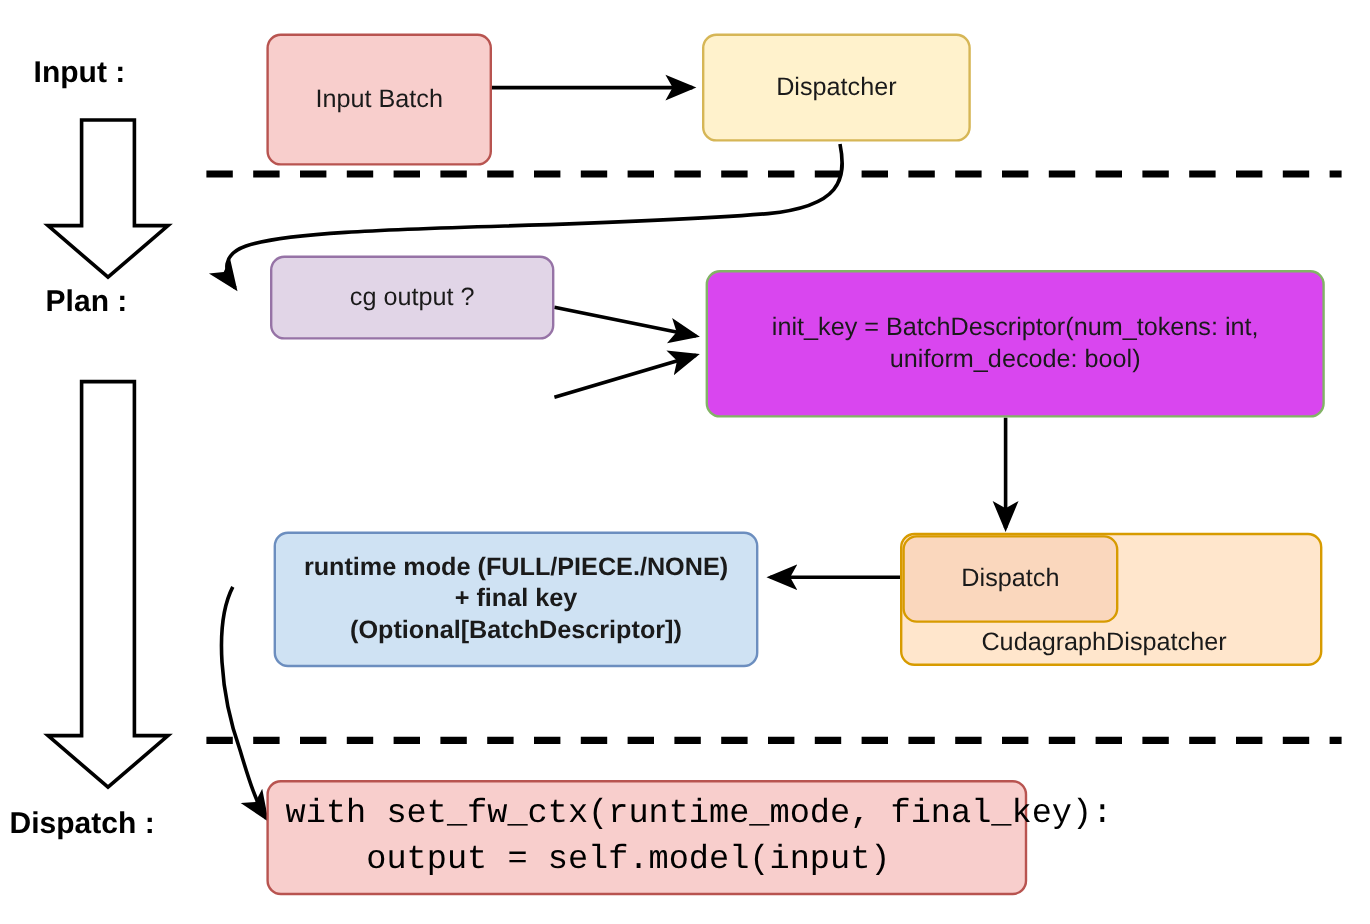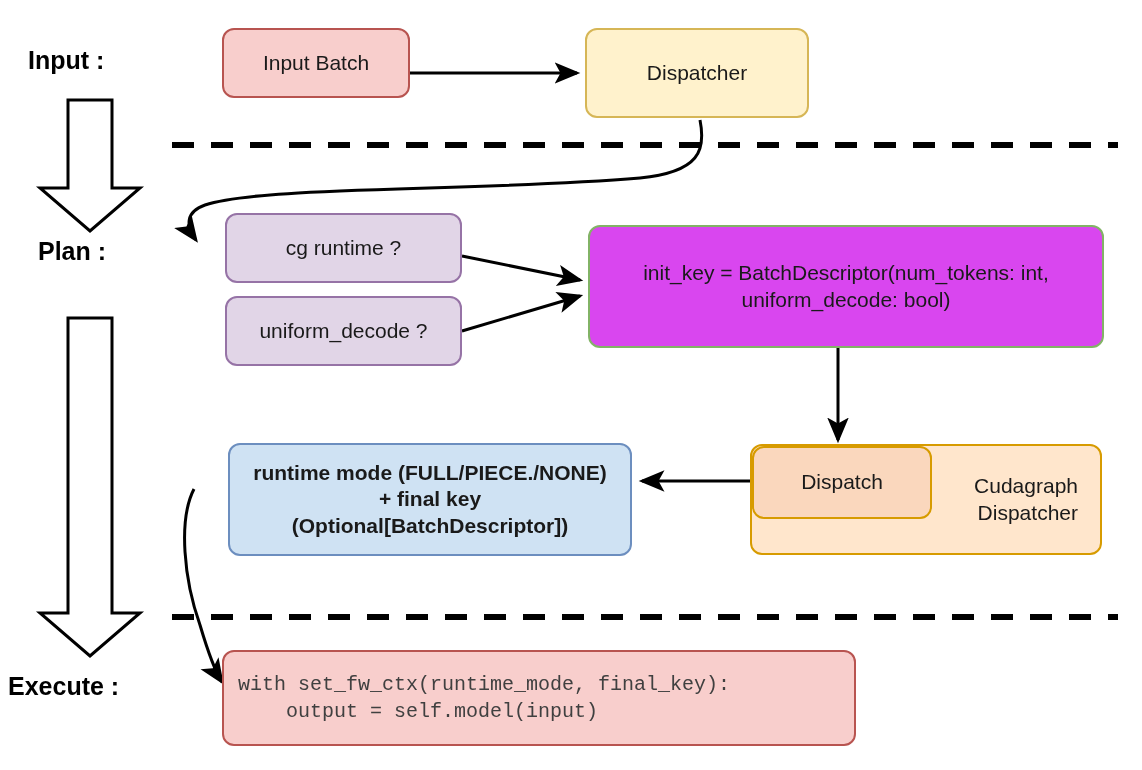--- a/index.html
+++ b/index.html
@@ -43,27 +43,27 @@
     justify-content: center;
     text-align: center;
     font-family: "Liberation Sans", sans-serif;
     font-size: 21px;
     color: #1a1a1a;
     line-height: 1.25;
     padding: 4px 10px;
   }
   .node.code {
     font-family: "Liberation Mono", monospace;
-    font-size: 20px;
+    font-size: 28px;
     justify-content: flex-start;
     text-align: left;
     white-space: pre;
     line-height: 1.35;
     padding-left: 14px;
-    color: #404040;
+    color: #000000;
   }
   .node.group {
     align-items: center;
     justify-content: flex-end;
     padding-right: 22px;
   }
   .pink  { background: #f8cecc; border-color: #b85450; }
   .yellow{ background: #fff2cc; border-color: #d6b656; }
   .purple{ background: #e1d5e7; border-color: #9673a6; }
   .green { background: #d946ef; border-color: #82b366; }
@@ -101,44 +101,41 @@
 
     <path d="M838,348 L838,440" stroke="#000000" stroke-width="3" fill="none" marker-end="url(#arrowhead)"></path>
 
     <path d="M752,481 L642,481" stroke="#000000" stroke-width="3" fill="none" marker-end="url(#arrowhead)"></path>
 
     <path d="M194,489 C178,520 184,580 200,625 C208,652 214,670 222,682" stroke="#000000" stroke-width="3" fill="none" marker-end="url(#arrowhead)"></path>
   </svg>
 
   <div class="stage-label" style="left:28px; top:46px;">Input :</div>
   <div class="stage-label" style="left:38px; top:237px;">Plan :</div>
-  <div class="stage-label" style="left:8px; top:672px;">Execute :</div>
+  <div class="stage-label" style="left:8px; top:672px;">Dispatch :</div>
 
-  <div class="node pink" style="left:222px; top:28px; width:188px; height:70px;">
+  <div class="node pink" style="left:222px; top:28px; width:188px; height:110px;">
     <span class="node-label">Input Batch</span>
   </div>
 
   <div class="node yellow" style="left:585px; top:28px; width:224px; height:90px;">
     <span class="node-label">Dispatcher</span>
   </div>
 
   <div class="node purple" style="left:225px; top:213px; width:237px; height:70px;">
-    <span class="node-label">cg runtime ?</span>
+    <span class="node-label">cg output ?</span>
   </div>
 
-  <div class="node purple" style="left:225px; top:296px; width:237px; height:70px;">
-    <span class="node-label">uniform_decode ?</span>
-  </div>
 
   <div class="node green" style="left:588px; top:225px; width:516px; height:123px; flex-direction:column;">
     <span class="node-label">init_key = BatchDescriptor(num_tokens: int,</span>
     <span class="node-label">uniform_decode: bool)</span>
   </div>
 
-  <div class="node orange group" style="left:750px; top:444px; width:352px; height:111px; flex-direction:column; align-items:flex-end; justify-content:center;">
+  <div class="node orange group" style="left:750px; top:444px; width:352px; height:111px; align-items:flex-end; justify-content:center;">
     <span class="node-label">Cudagraph</span>
     <span class="node-label">Dispatcher</span>
   </div>
 
   <div class="node orange-dark" style="left:752px; top:446px; width:180px; height:73px;">
     <span class="node-label">Dispatch</span>
   </div>
 
   <div class="node blue" style="left:228px; top:443px; width:404px; height:113px; flex-direction:column;font-weight:bold;">
     <span class="node-label">runtime mode (FULL/PIECE./NONE)</span>

